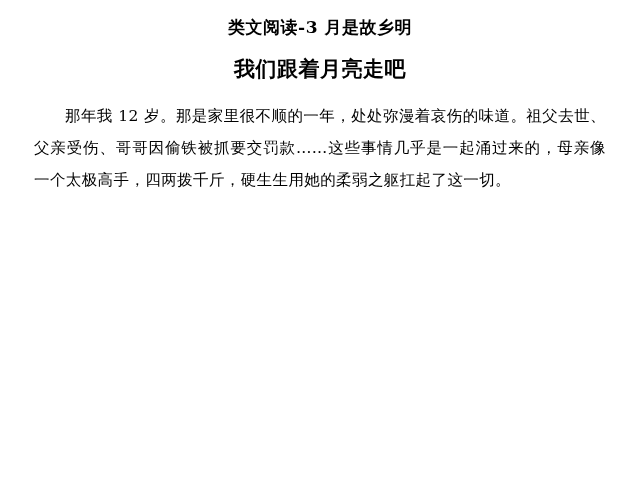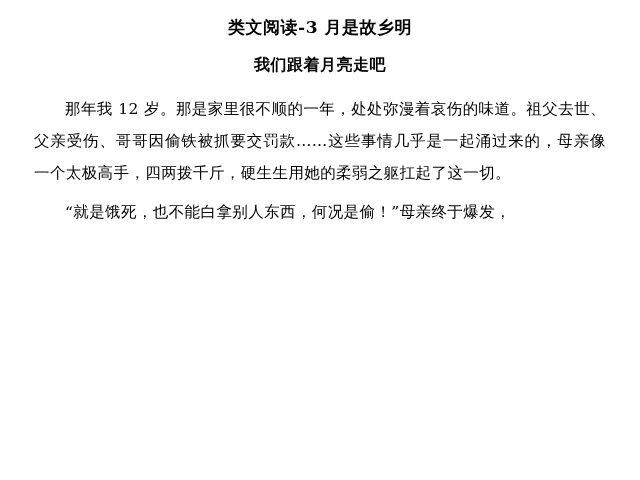--- a/index.html
+++ b/index.html
@@ -24,21 +24,21 @@
   .doc-title {
     text-align: center;
     font-size: 17px;
     font-weight: bold;
     letter-spacing: 0.5px;
     margin: 6px 0 0 0;
     line-height: 1.4;
   }
   .doc-subtitle {
     text-align: center;
-    font-size: 16px;
+    font-size: 21px;
     font-weight: bold;
     margin: 14px 0 0 0;
     line-height: 1.4;
     letter-spacing: 0.5px;
   }
   .body-text {
     margin-top: 18px;
   }
   .para {
     font-size: 15.5px;
@@ -57,16 +57,15 @@
 <body>
 
 <div class="page">
 
   <div class="doc-title">类文阅读-3 月是故乡明</div>
 
   <div class="doc-subtitle">我们跟着月亮走吧</div>
 
   <div class="body-text">
     <p class="para">那年我 12 岁。那是家里很不顺的一年，处处弥漫着哀伤的味道。祖父去世、父亲受伤、哥哥因偷铁被抓要交罚款……这些事情几乎是一起涌过来的，母亲像一个太极高手，四两拨千斤，硬生生用她的柔弱之躯扛起了这一切。</p>
-    <p class="para">“就是饿死，也不能白拿别人东西，何况是偷！”母亲终于爆发，</p>
   </div>
 
 </div>
 
 </body></html>

